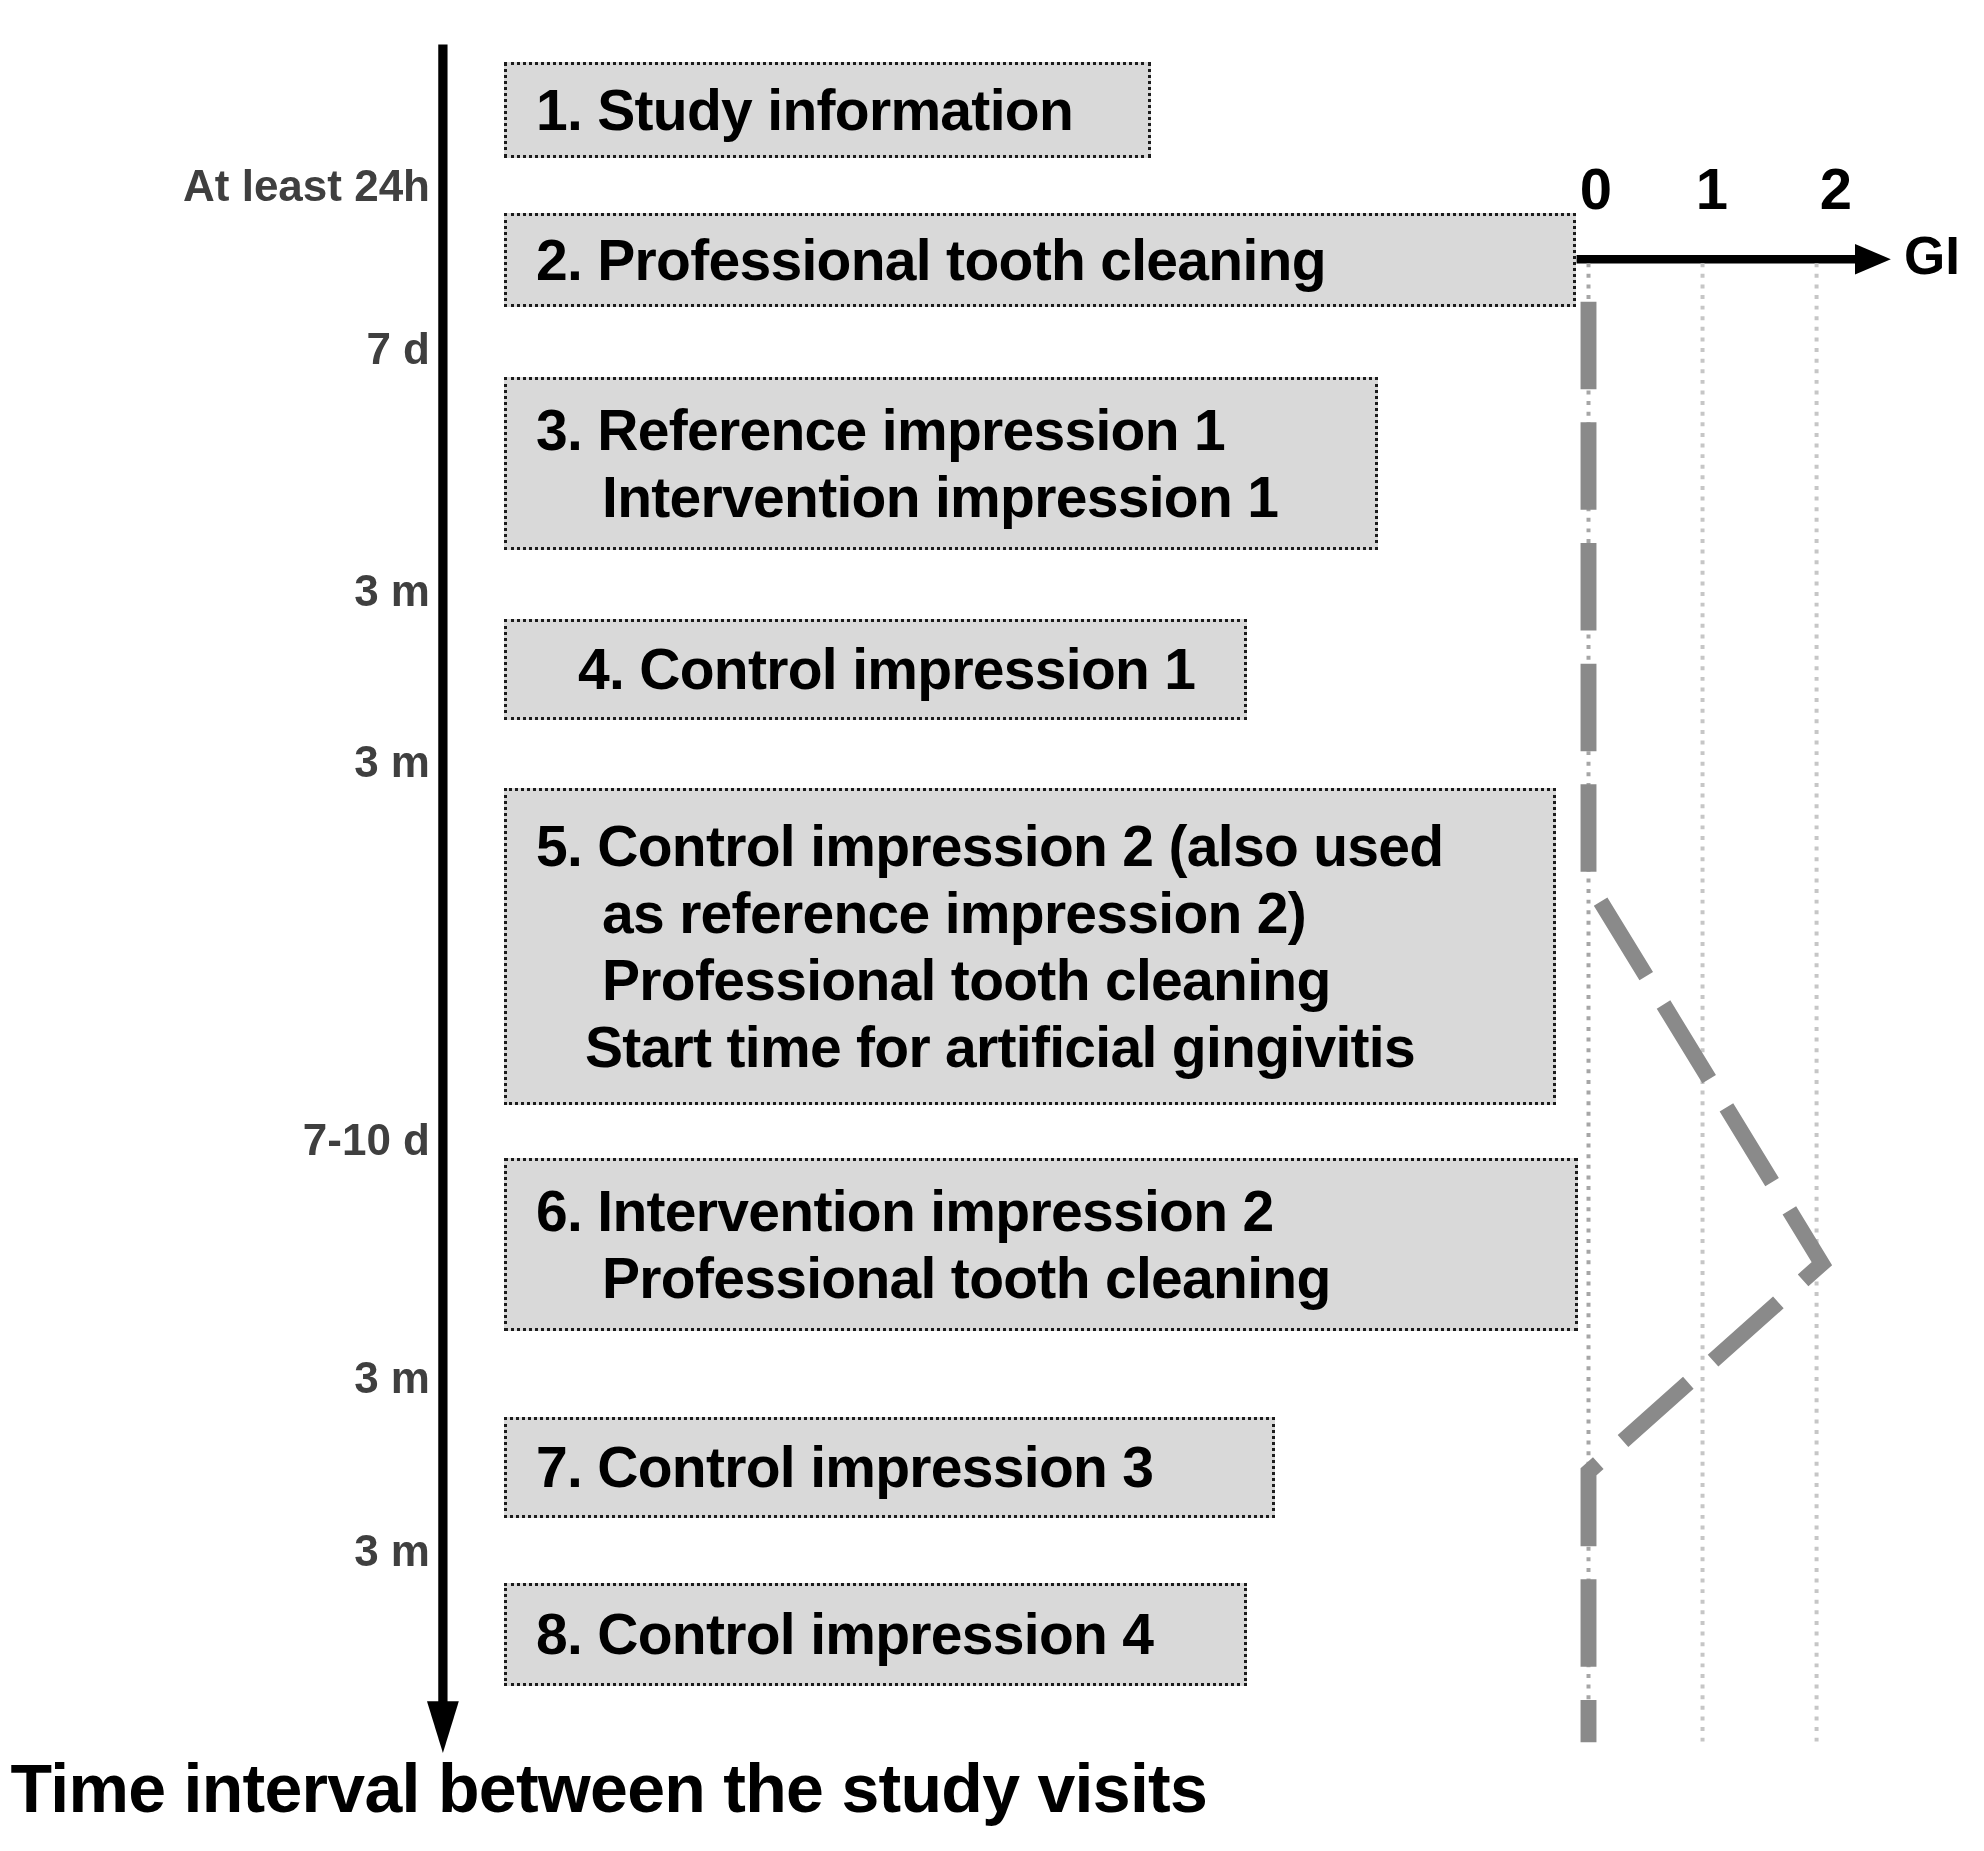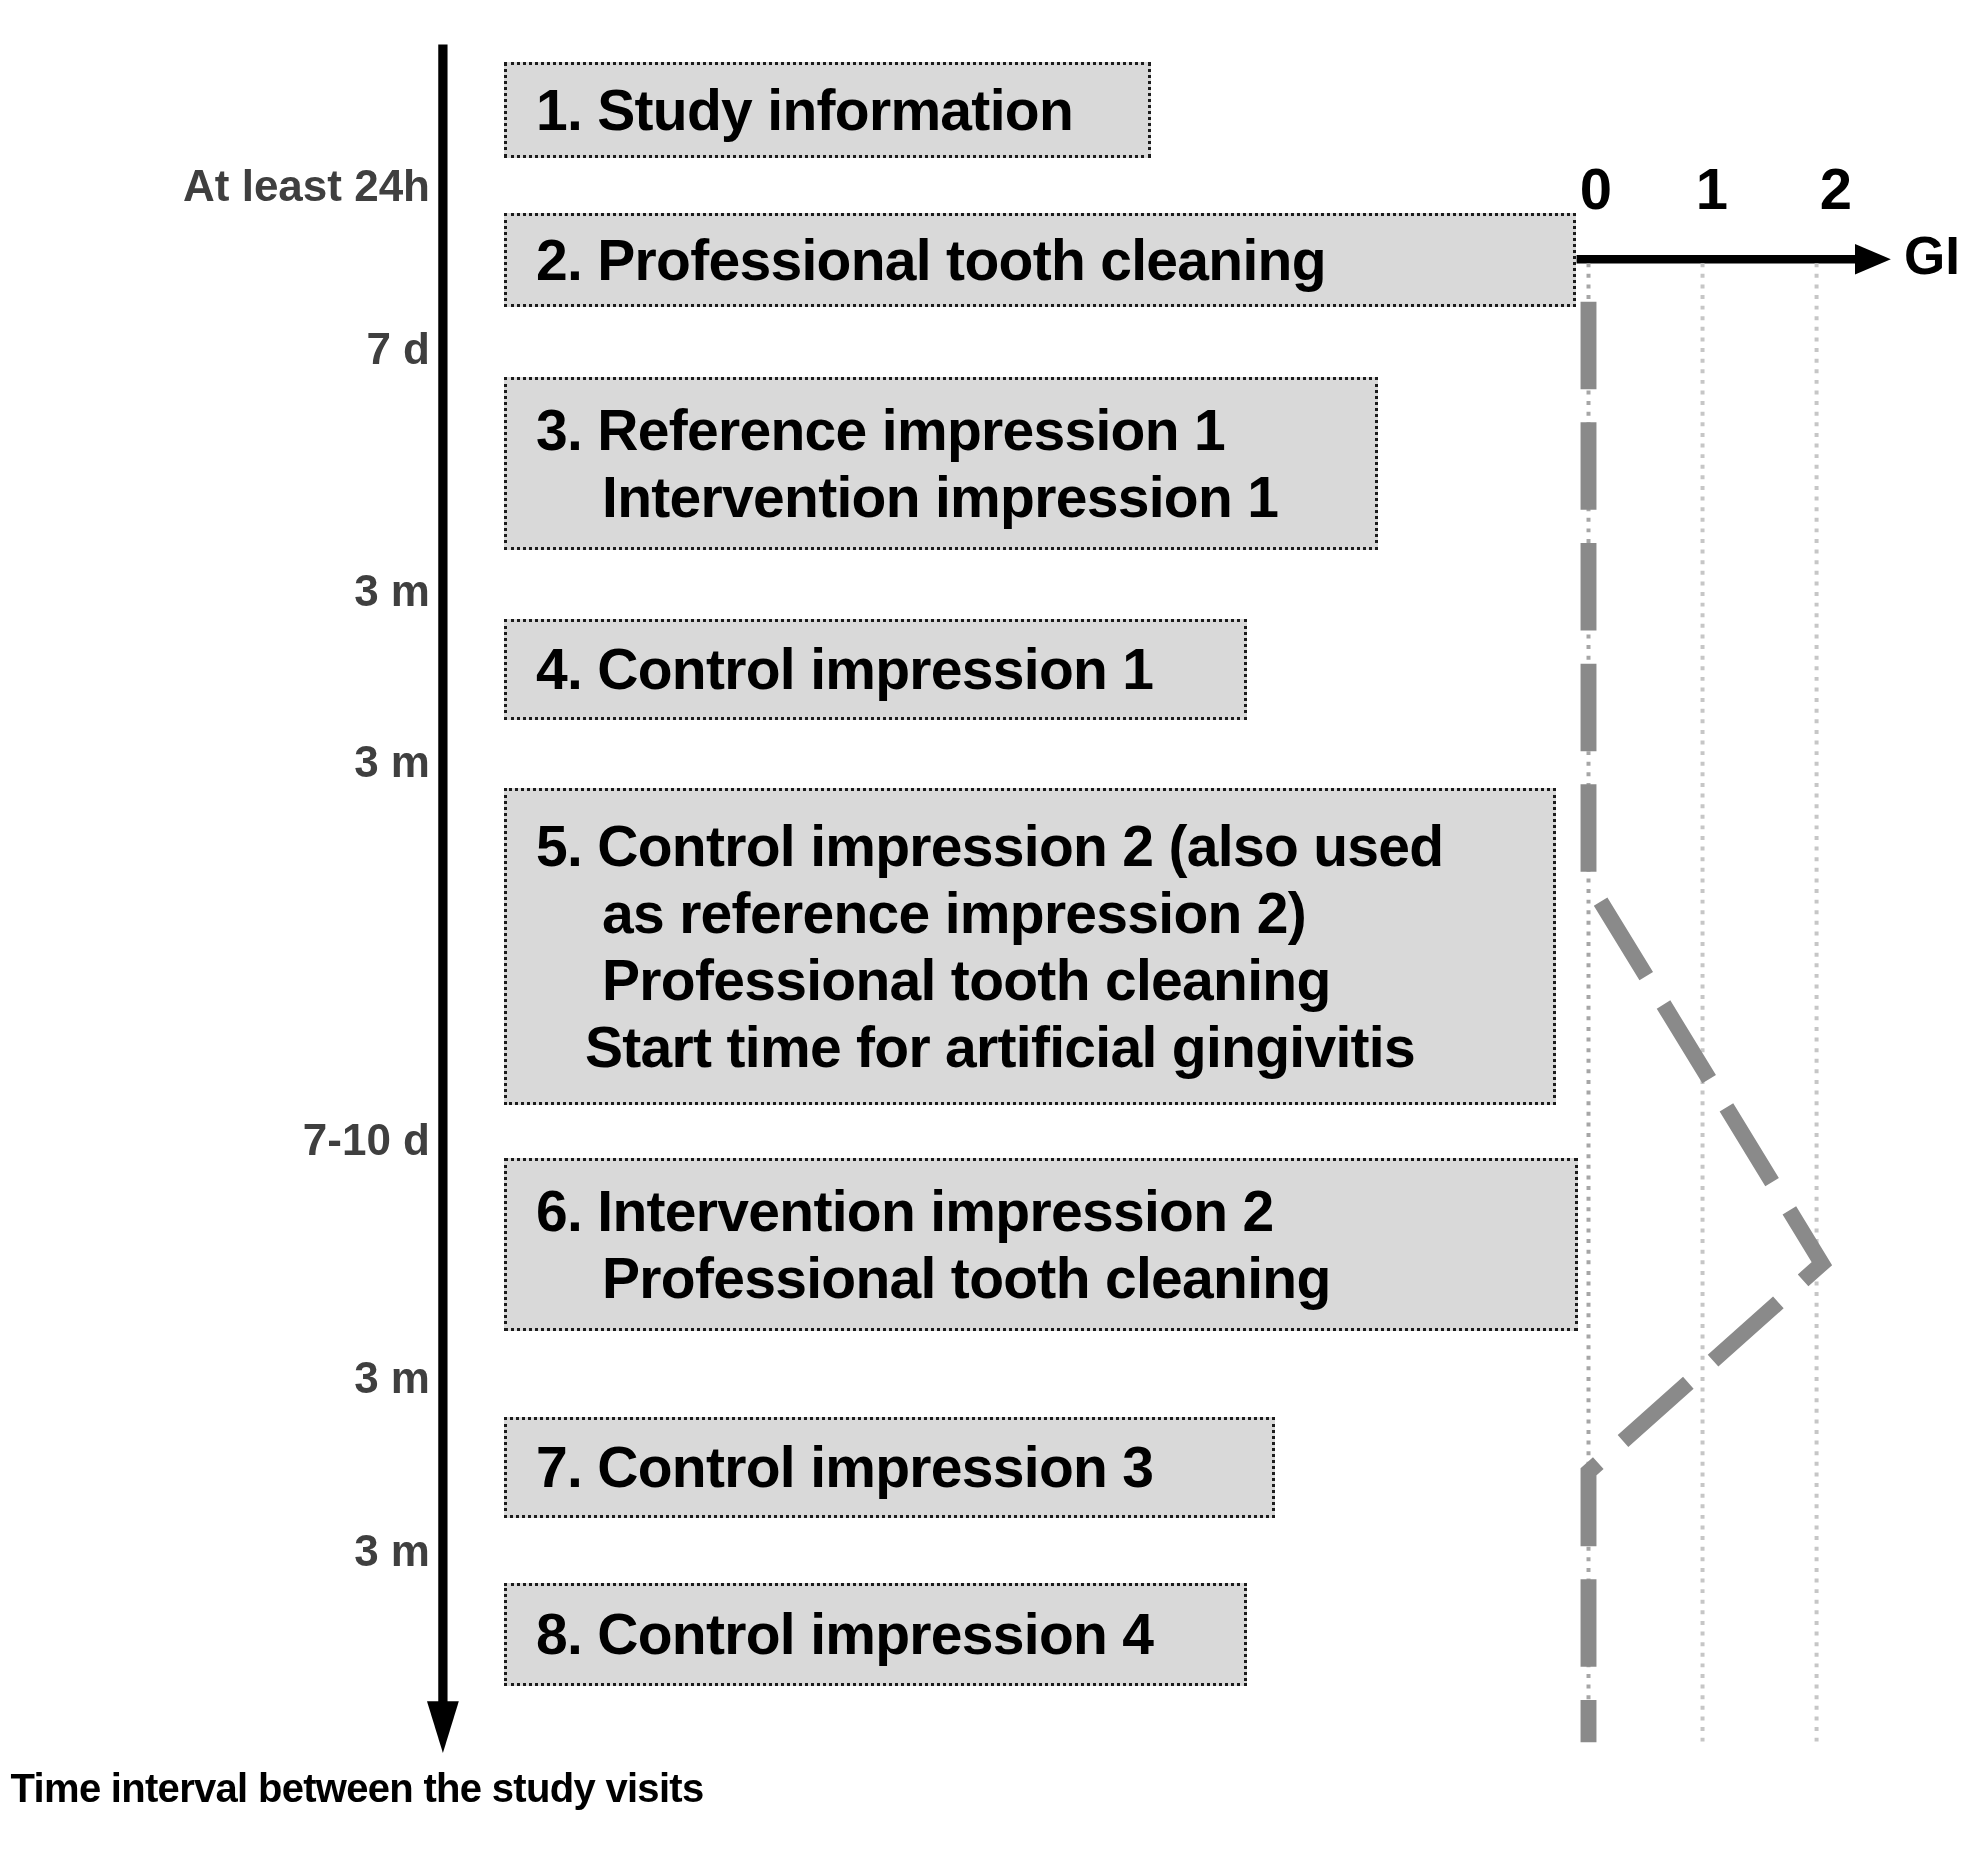--- a/index.html
+++ b/index.html
@@ -58,21 +58,21 @@
     font-size:53px;
     font-weight:bold;
     color:#000;
     line-height:69px;
     white-space:nowrap;
   }
   #caption{
     position:absolute;
     left:10.6px;
     top:1752px;
-    font-size:40px;
+    font-size:68px;
     font-weight:bold;
     color:#000;
     line-height:73px;
     white-space:nowrap;
     letter-spacing:-0.7px;
   }
 </style>
 </head>
 <body>
 
@@ -105,21 +105,21 @@
 
   <div class="step-box" style="left:504px;top:213px;width:1072px;height:94px;">
     <div class="box-line">2. Professional tooth cleaning</div>
   </div>
 
   <div class="step-box" style="left:504px;top:377px;width:874px;height:173px;">
     <div class="box-line">3. Reference impression 1</div>
     <div class="box-line cont">Intervention impression 1</div>
   </div>
 
-  <div class="step-box" style="left:504px;top:619px;width:743px;height:101px;">
+  <div class="step-box" style="left:504px;top:619px;width:743px;height:101px;align-items:center;">
     <div class="box-line">4. Control impression 1</div>
   </div>
 
   <div class="step-box" style="left:504px;top:788px;width:1052px;height:317px;">
     <div class="box-line">5. Control impression 2 (also used</div>
     <div class="box-line cont">as reference impression 2)</div>
     <div class="box-line cont">Professional tooth cleaning</div>
     <div class="box-line cont" style="padding-left:49px;">Start time for artificial gingivitis</div>
   </div>
 

